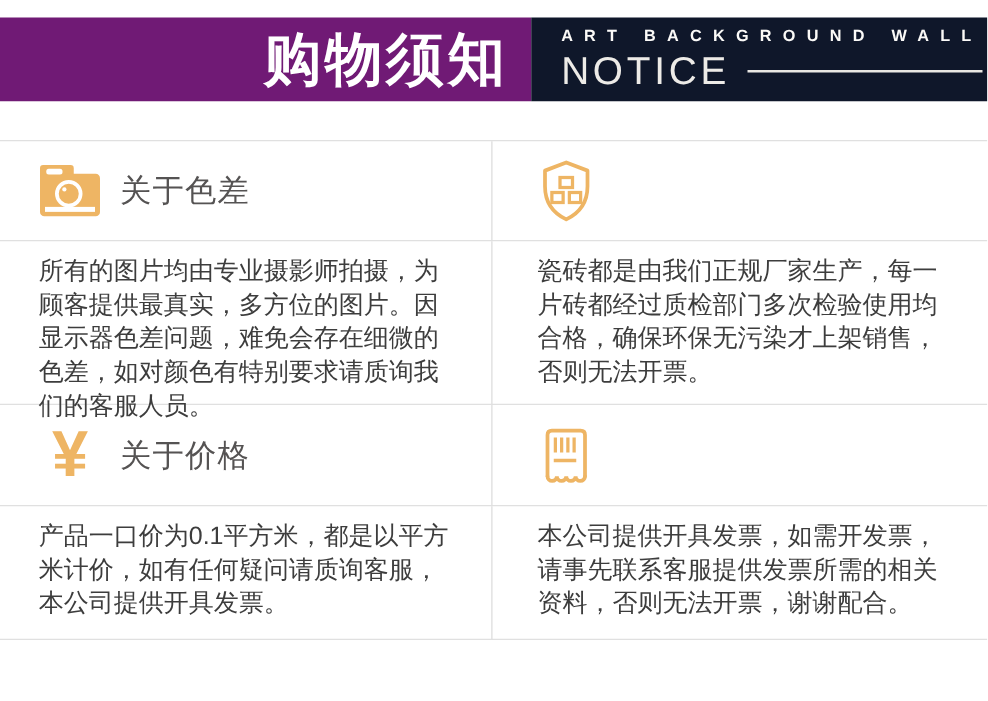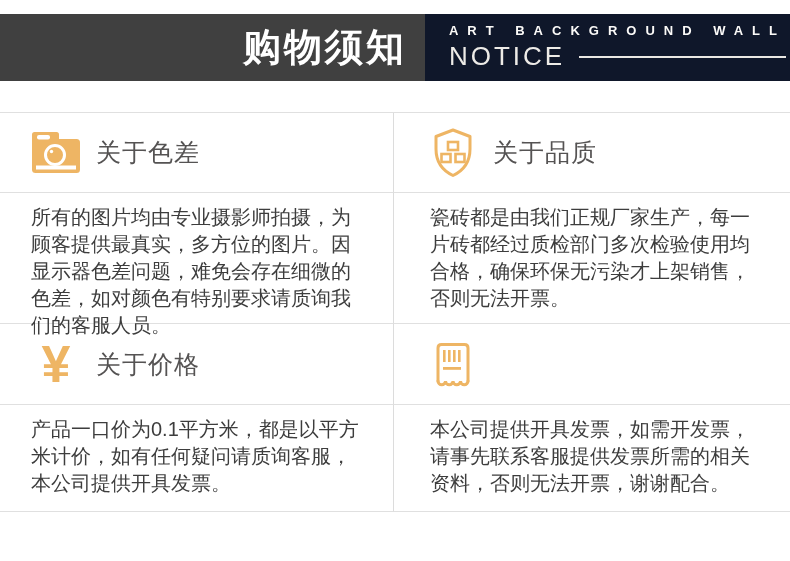--- a/index.html
+++ b/index.html
@@ -5,34 +5,34 @@
   * { margin:0; padding:0; box-sizing:border-box; }
   html,body { background:#ffffff; }
   .page {
     position:relative; width:790px; height:561px; background:#ffffff;
     font-family:"Liberation Sans", sans-serif; overflow:hidden;
   }
 
   
   .banner { position:absolute; top:14px; left:0; width:790px; height:67px; display:flex; }
   .banner-left {
-    width:439px; height:100%; background:#404040; color:#ffffff;
+    width:439px; height:100%; background:#701a75; color:#ffffff;
     display:flex; align-items:center; justify-content:flex-end;
-    padding-right:18px; font-size:38px; font-weight:bold; letter-spacing:3px;
+    padding-right:18px; font-size:46px; font-weight:bold; letter-spacing:3px;
   }
   .banner-right {
     flex:1; height:100%; background:#0f172a; padding-left:24px; padding-right:4px;
     display:flex; flex-direction:column; justify-content:center;
   }
   .art-line {
     font-size:13px; font-weight:bold; letter-spacing:9px;
     color:#fbfaf8; margin-bottom:3px; white-space:nowrap;
   }
   .notice-row { display:flex; align-items:center; }
-  .notice-text { font-size:26px; color:#edebe7; letter-spacing:3px; font-weight:normal; }
+  .notice-text { font-size:31px; color:#edebe7; letter-spacing:3px; font-weight:normal; }
   .notice-rule { flex:1; height:2px; background:#e9e7e3; margin-left:14px; }
 
   
   .grid {
     position:absolute; top:112px; left:0; width:790px;
     display:grid; grid-template-columns:393px 397px;
     grid-template-rows:80px 131px 81px 107px;
     border-top:1px solid #e0e0e0;
   }
   .cell { border-bottom:1px solid #e0e0e0; }
@@ -78,21 +78,20 @@
     </div>
     <div class="cell right title-cell right">
       <span class="icon-box">
         <svg width="46" height="50" viewBox="0 0 46 50" aria-hidden="true">
           <path d="M23 2 L40 8.5 V21 C40 34.5 32.5 43 23 47.5 C13.5 43 6 34.5 6 21 V8.5 Z" fill="none" stroke="#eeb564" stroke-width="3" stroke-linejoin="round"></path>
           <rect x="18" y="14" width="10" height="8" fill="none" stroke="#eeb564" stroke-width="2.6"></rect>
           <rect x="11.5" y="26" width="9" height="8" fill="none" stroke="#eeb564" stroke-width="2.6"></rect>
           <rect x="25.5" y="26" width="9" height="8" fill="none" stroke="#eeb564" stroke-width="2.6"></rect>
         </svg>
       </span>
-      <span class="sec-title">关于品质</span>
     </div>
 
     <div class="cell body-cell">所有的图片均由专业摄影师拍摄，为顾客提供最真实，多方位的图片。因显示器色差问题，难免会存在细微的色差，如对颜色有特别要求请质询我们的客服人员。</div>
     <div class="cell right body-cell right">瓷砖都是由我们正规厂家生产，每一片砖都经过质检部门多次检验使用均合格，确保环保无污染才上架销售，否则无法开票。</div>
 
     <div class="cell title-cell">
       <span class="icon-box">
         <span class="yen-glyph">¥</span>
       </span>
       <span class="sec-title">关于价格</span>

